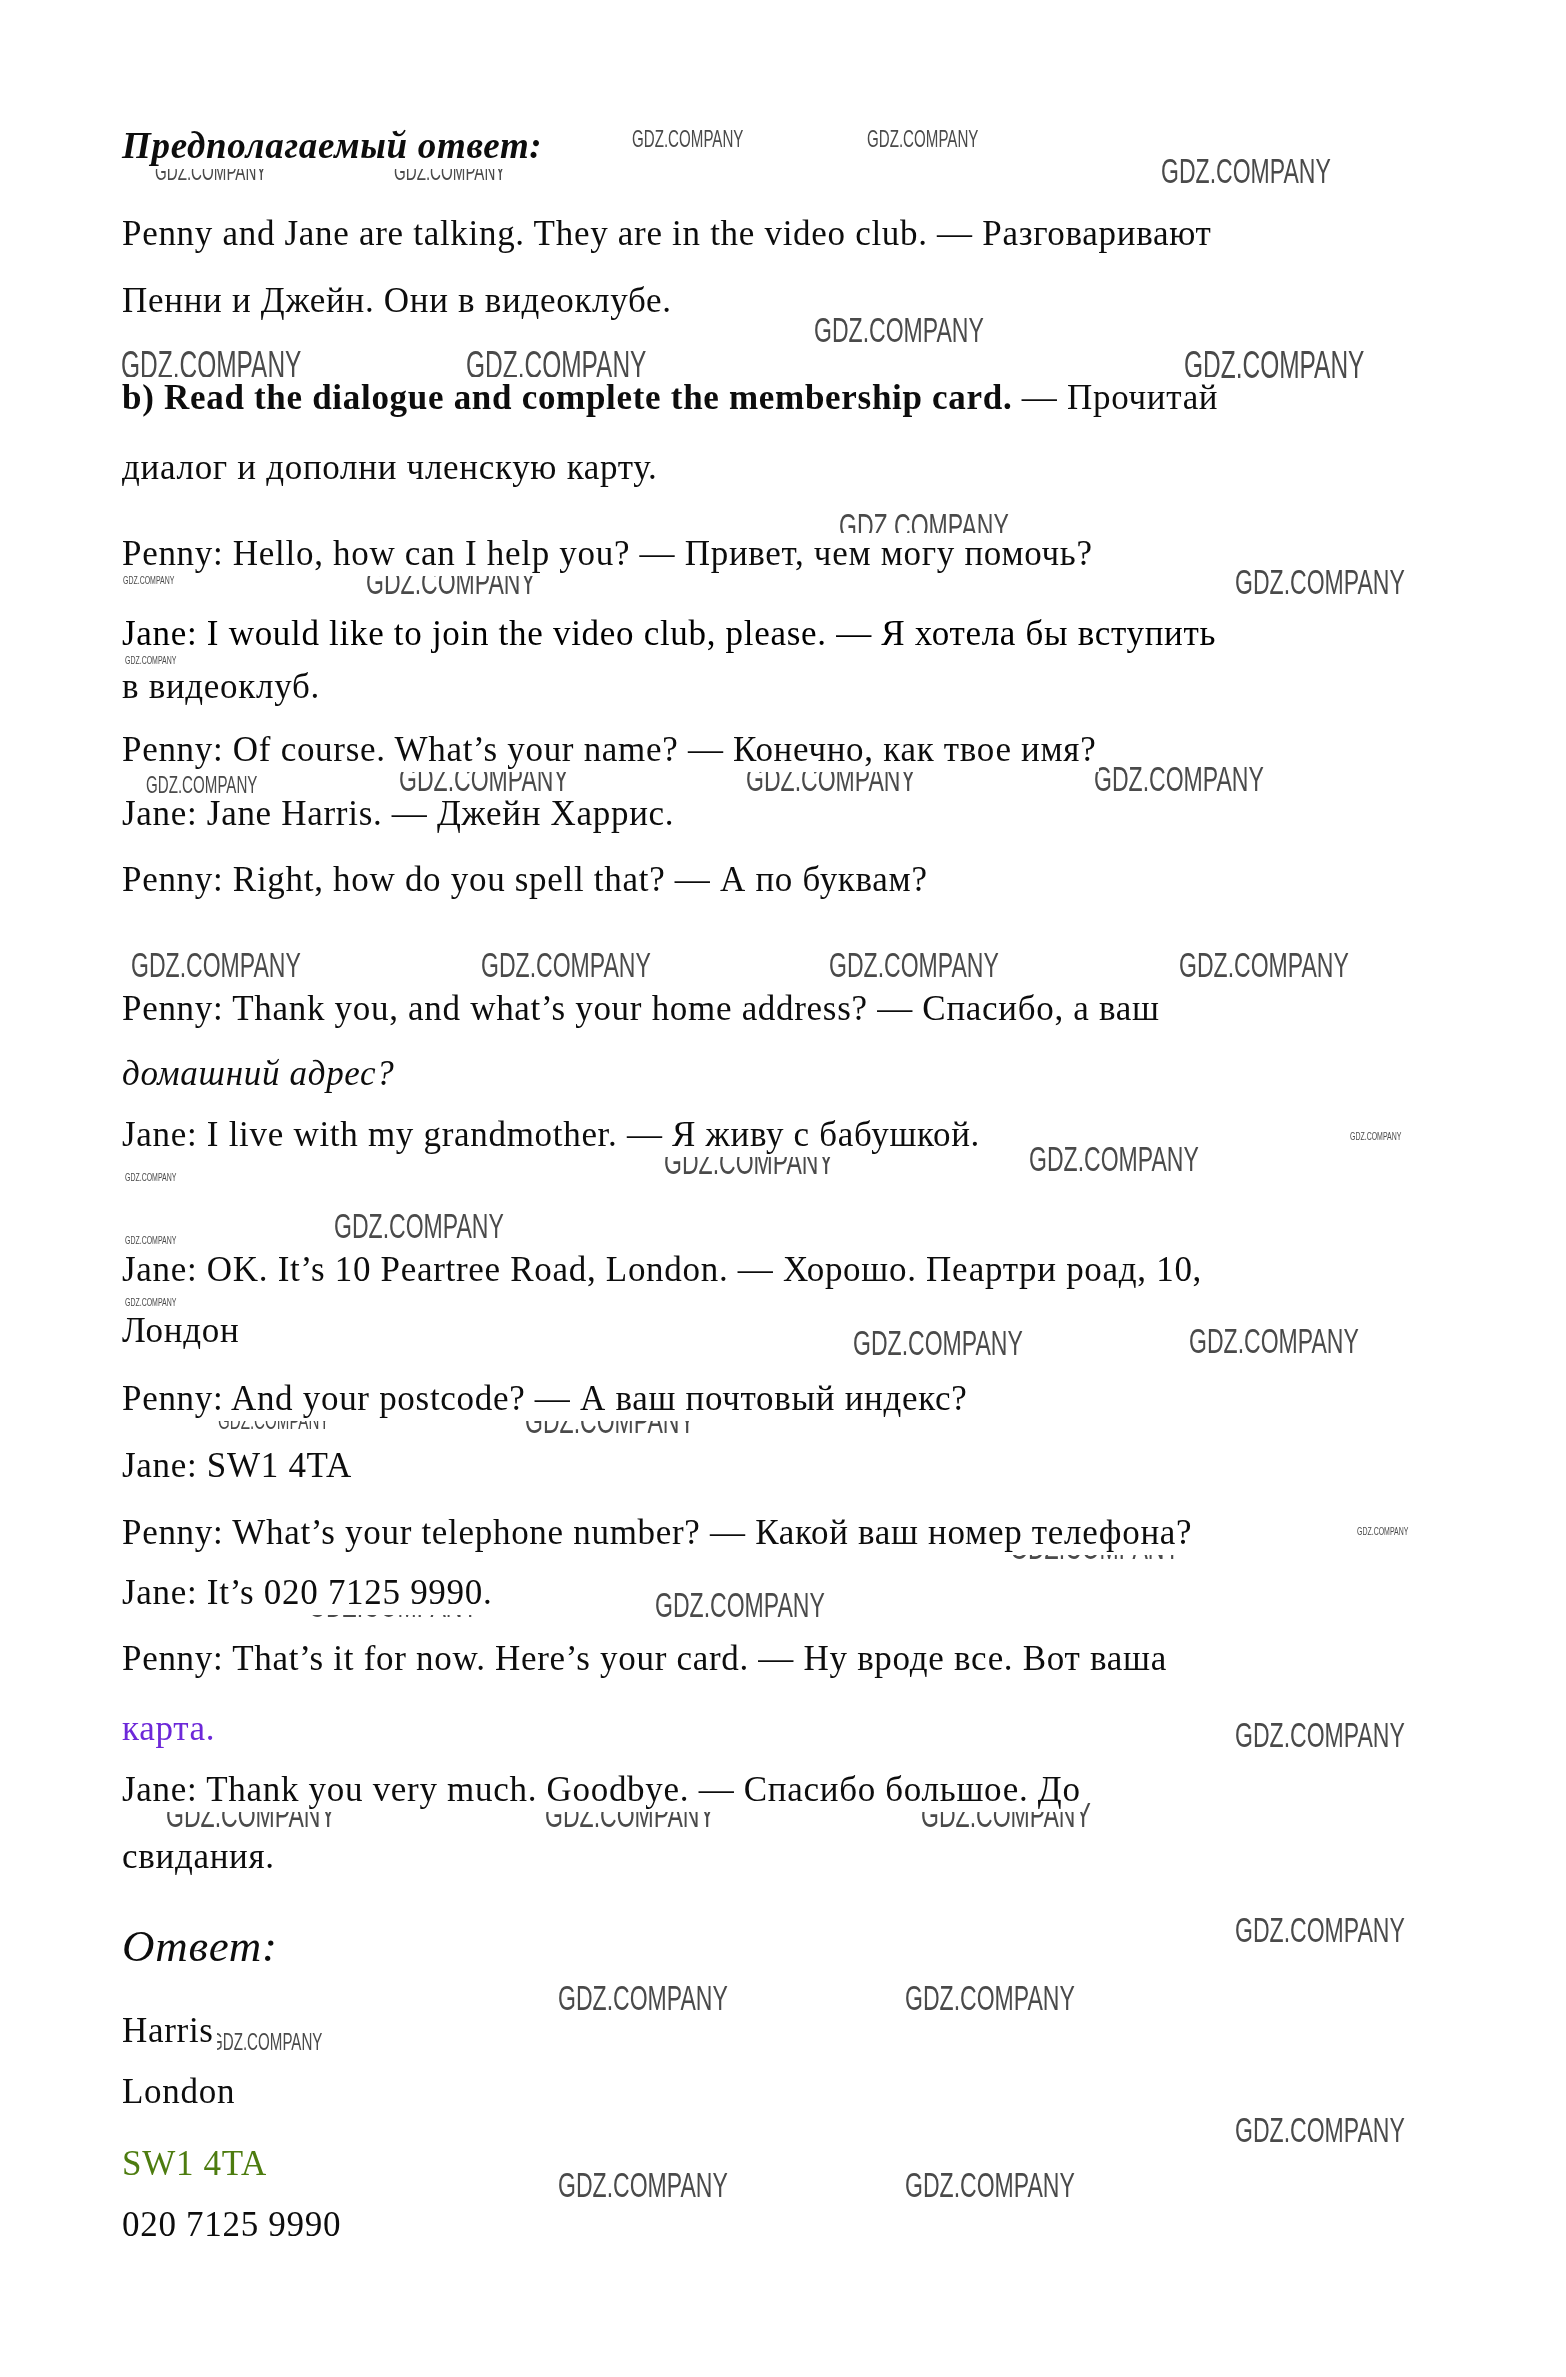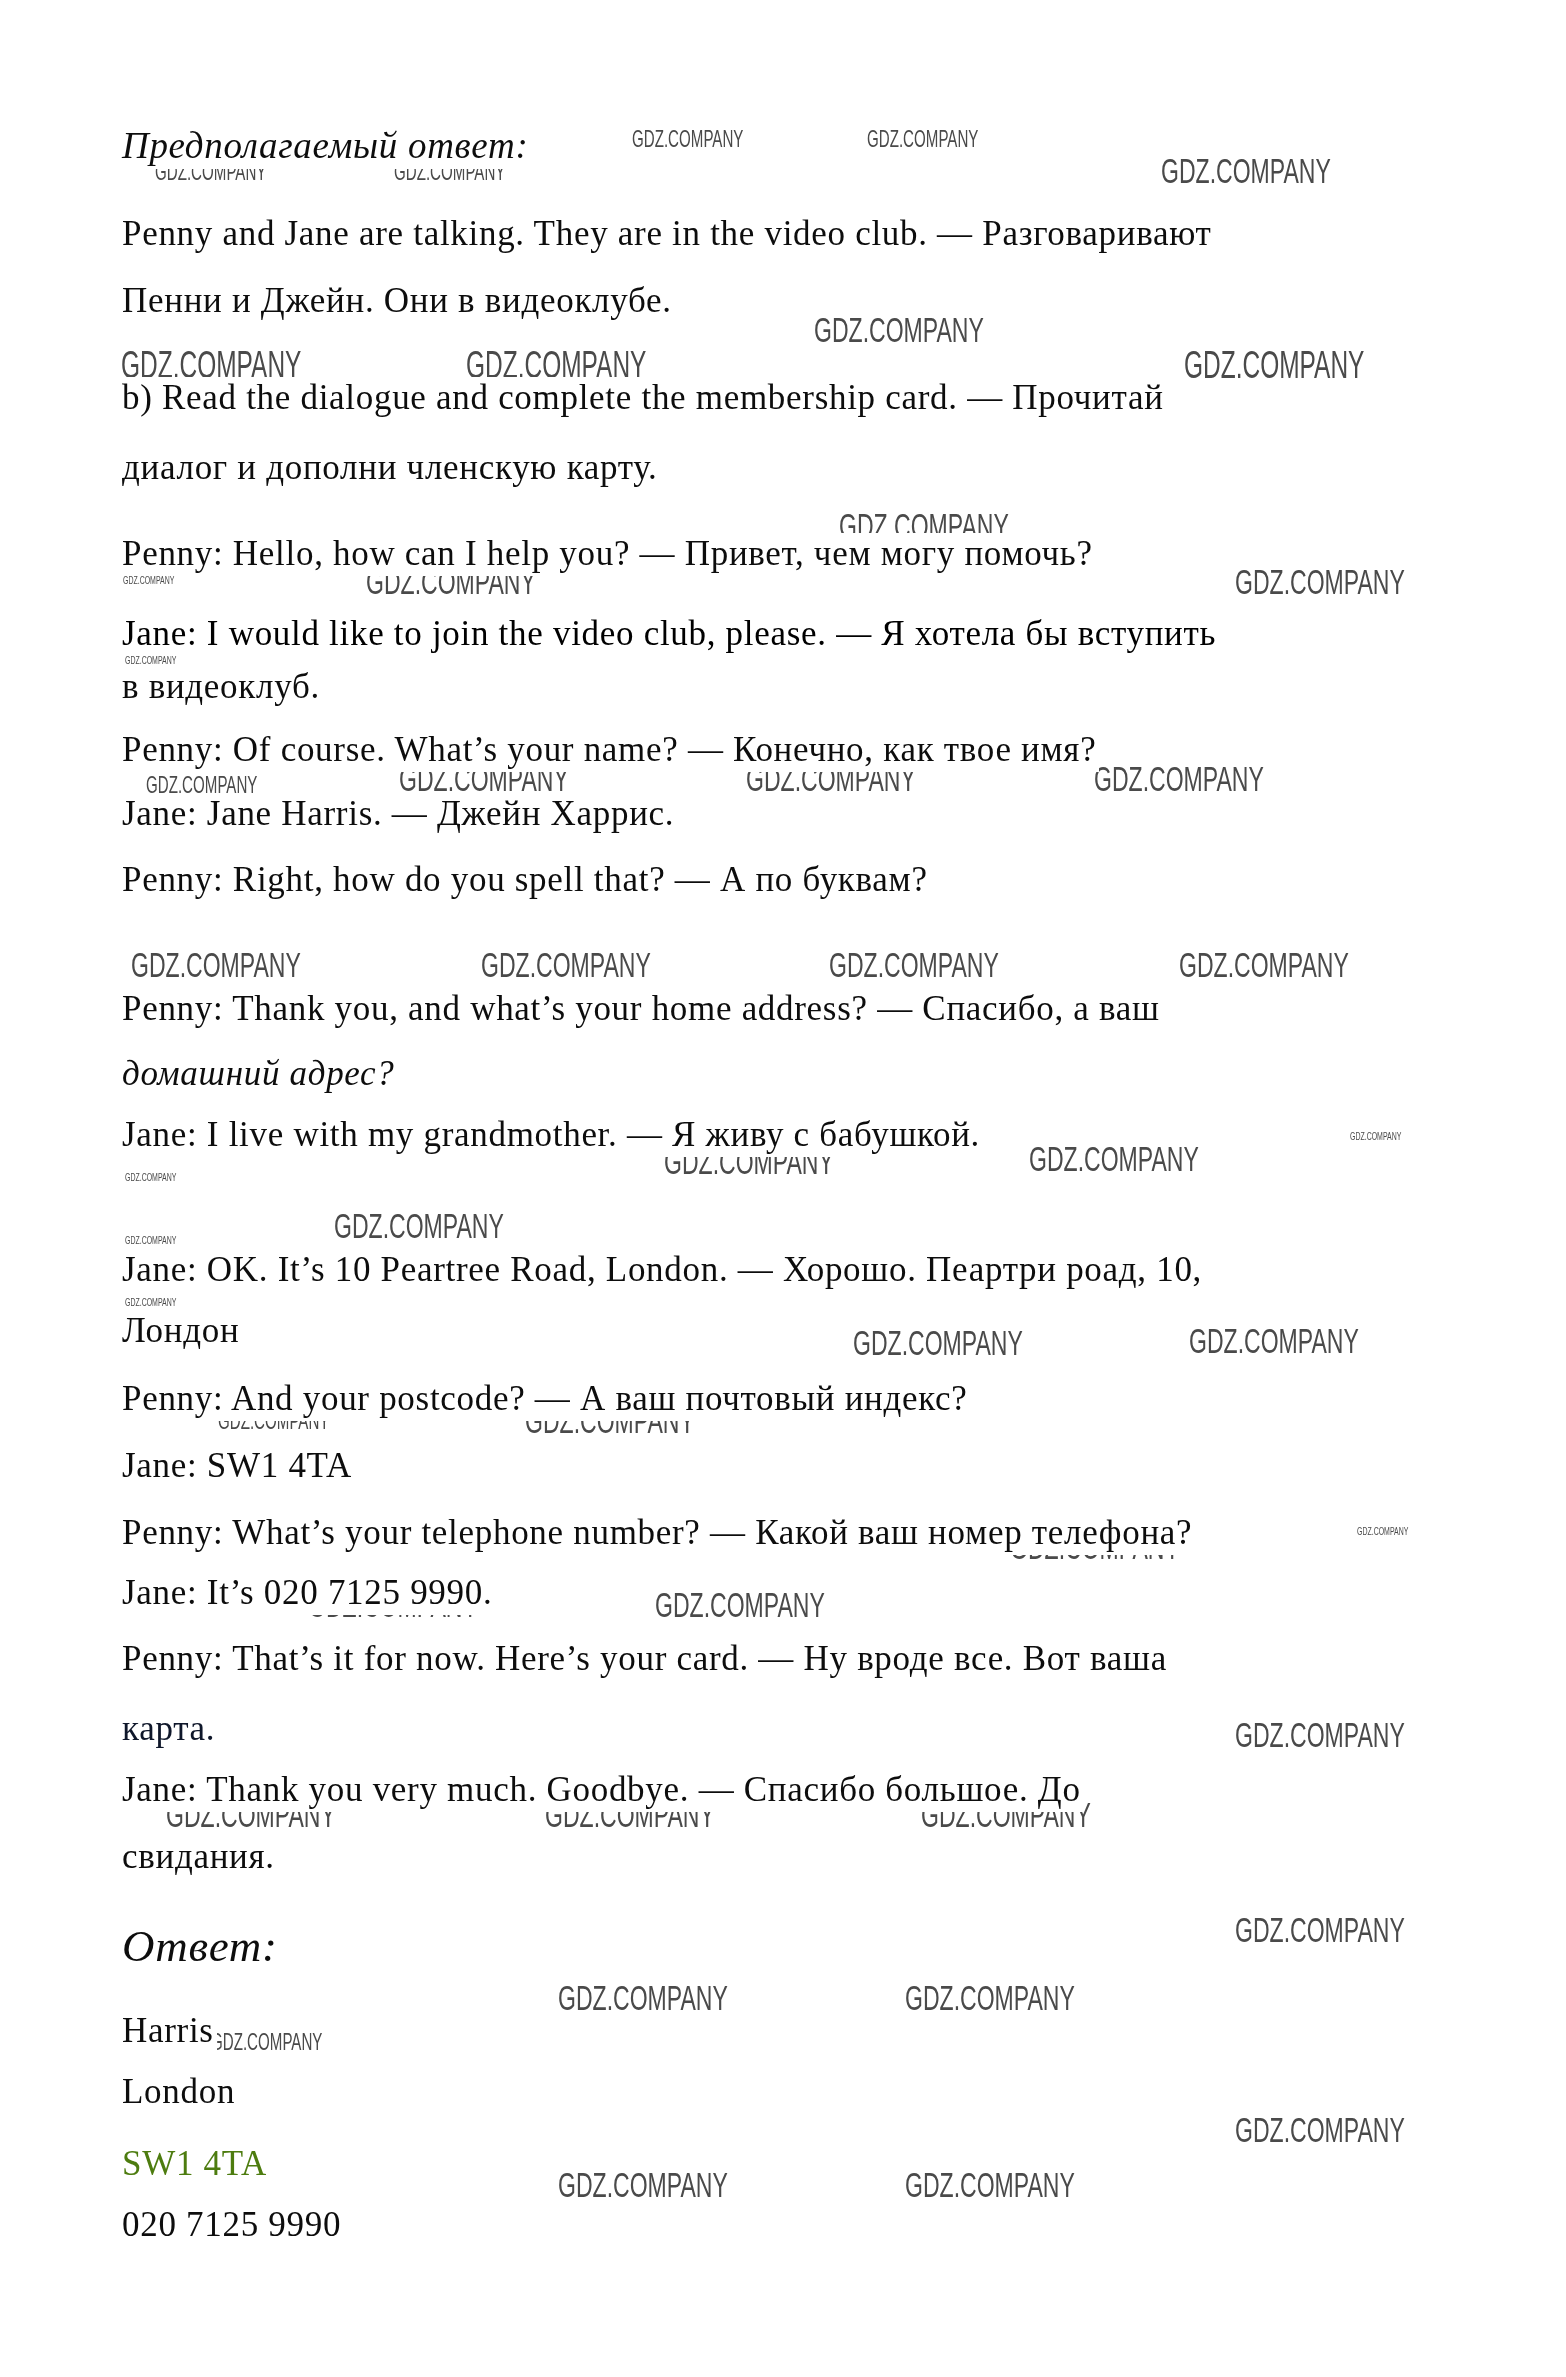--- a/index.html
+++ b/index.html
@@ -32,21 +32,21 @@
     position: absolute;
     left: 122px;
     font-size: 35px;
     line-height: 1.18;
     letter-spacing: 0.7px;
     color: #0d0d0d;
     white-space: nowrap;
     background: #ffffff;
     padding: 0 3px 1.5px 0;
   }
-  .line .bold   { font-weight: 400; }
+  .line .bold   { font-weight: 700; }
   .line .italic { font-style: italic; }
   .line.title        { font-size: 37px; }
   .line.answer-label { font-size: 45px; }
 </style>
 </head>
 <body>
 
 <div class="page">
   <div class="wm-layer">
       <div class="wm sm" style="left: 632px; top: 127px; color: rgb(74, 74, 74);">GDZ.COMPANY</div>
@@ -113,21 +113,21 @@
       <div class="line" style="top: 988px; color: rgb(13, 13, 13);"><span>Penny: Thank you, and what’s your home address? — Спасибо, а ваш</span></div>
       <div class="line" style="top: 1053px; color: rgb(13, 13, 13); font-style: italic;"><span>домашний адрес?</span></div>
       <div class="line" style="top: 1114px; color: rgb(13, 13, 13);"><span>Jane: I live with my grandmother. — Я живу с бабушкой.</span></div>
       <div class="line" style="top: 1249px; color: rgb(13, 13, 13);"><span>Jane: OK. It’s 10 Peartree Road, London. — Хорошо. Пеартри роад, 10,</span></div>
       <div class="line" style="top: 1310px; color: rgb(13, 13, 13);"><span>Лондон</span></div>
       <div class="line" style="top: 1378px; color: rgb(13, 13, 13);"><span>Penny: And your postcode? — А ваш почтовый индекс?</span></div>
       <div class="line" style="top: 1445px; color: rgb(13, 13, 13);"><span>Jane: SW1 4TA</span></div>
       <div class="line" style="top: 1512px; color: rgb(13, 13, 13);"><span>Penny: What’s your telephone number? — Какой ваш номер телефона?</span></div>
       <div class="line" style="top: 1572px; color: rgb(13, 13, 13);"><span>Jane: It’s 020 7125 9990.</span></div>
       <div class="line" style="top: 1638px; color: rgb(13, 13, 13);"><span>Penny: That’s it for now. Here’s your card. — Ну вроде все. Вот ваша</span></div>
-      <div class="line" style="top: 1708px; color: #0f172a;"><span>карта.</span></div>
+      <div class="line" style="top: 1708px; color: #6d28d9;"><span>карта.</span></div>
       <div class="line" style="top: 1769px; color: rgb(13, 13, 13);"><span>Jane: Thank you very much. Goodbye. — Спасибо большое. До</span></div>
       <div class="line" style="top: 1836px; color: rgb(13, 13, 13);"><span>свидания.</span></div>
       <div class="line answer-label" style="top: 1920px; color: rgb(13, 13, 13);"><span class="italic">Ответ:</span></div>
       <div class="line" style="top: 2010px; color: rgb(13, 13, 13);"><span>Harris</span></div>
       <div class="line" style="top: 2071px; color: rgb(13, 13, 13);"><span>London</span></div>
       <div class="line" style="top: 2143px; color: #4d7c0f;"><span>SW1 4TA</span></div>
       <div class="line" style="top: 2204px; color: rgb(13, 13, 13);"><span>020 7125 9990</span></div>
     </div>
 </div>
 

